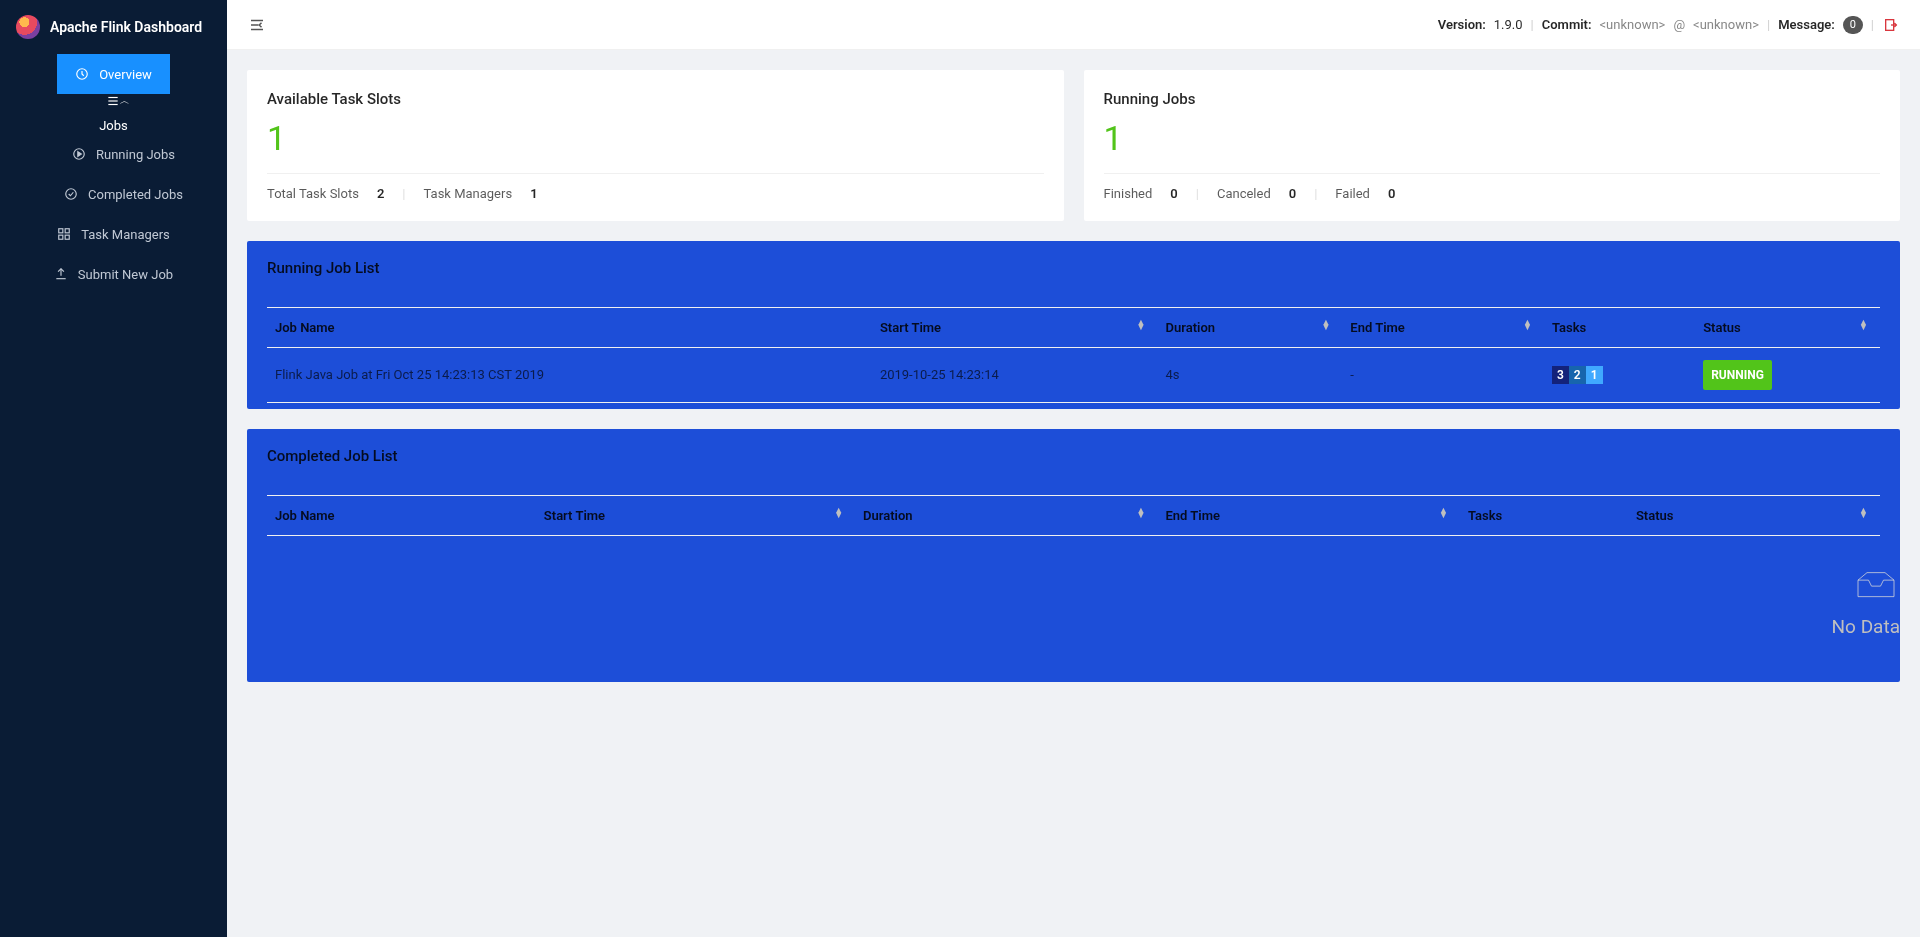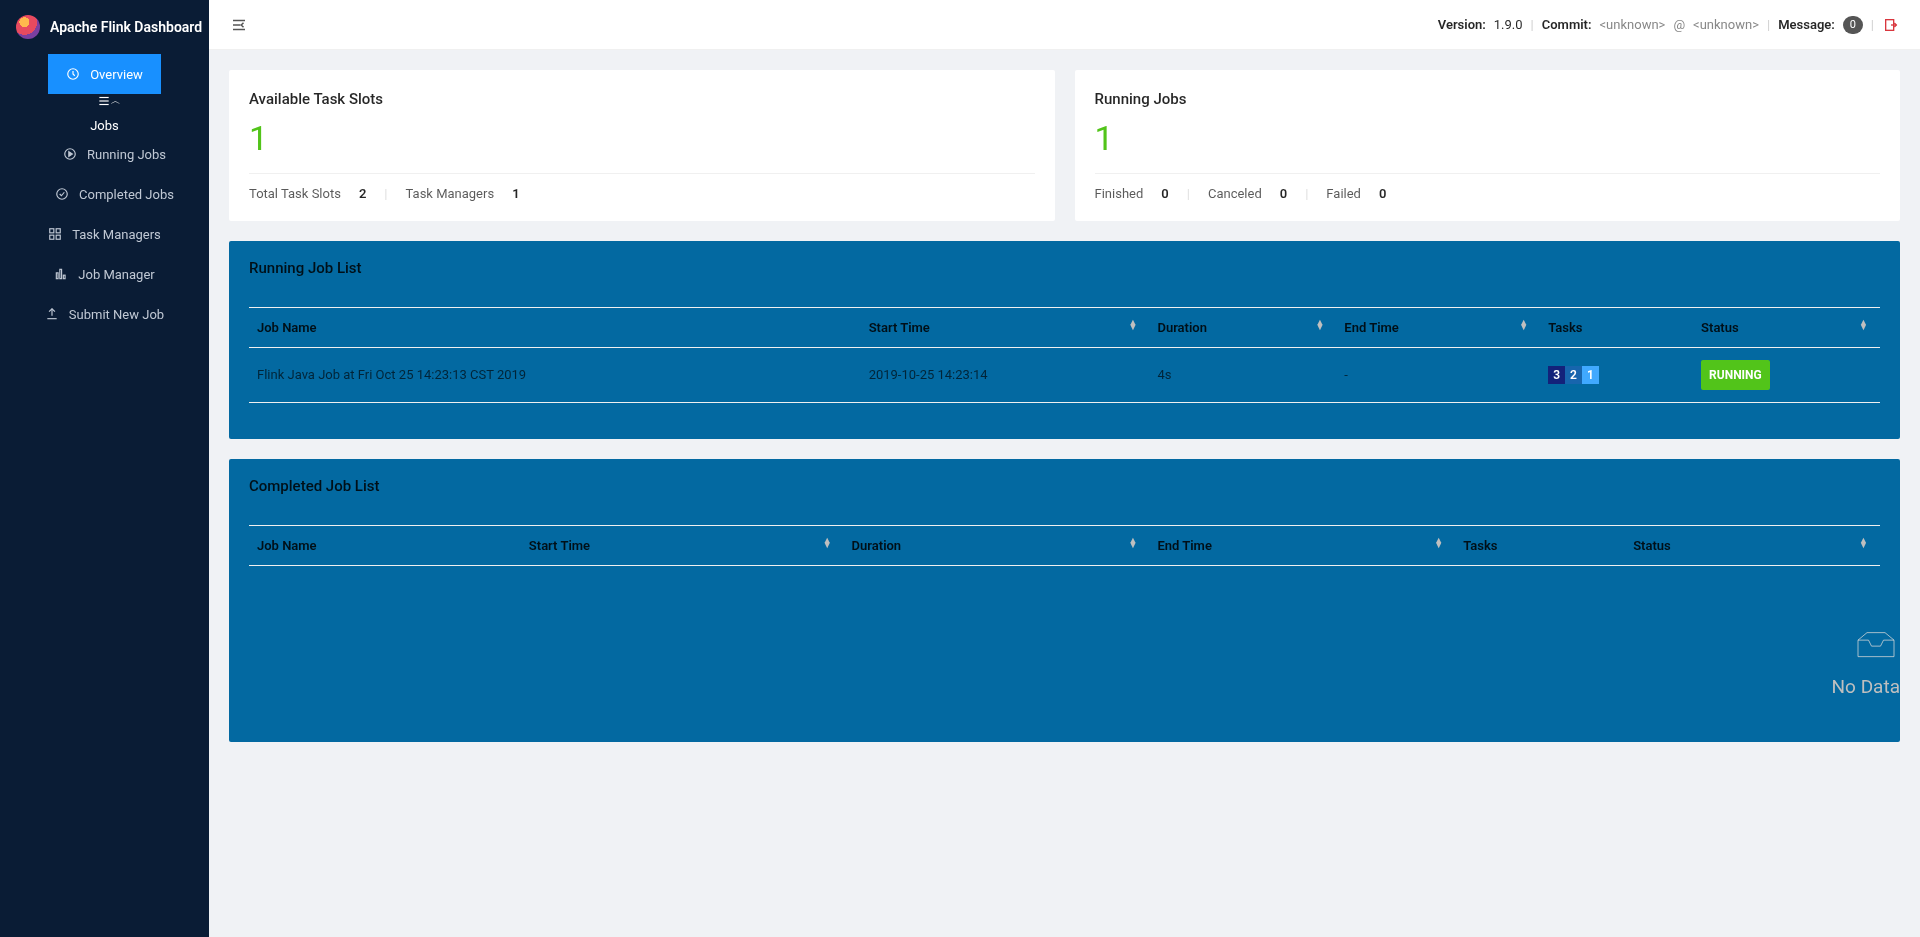--- a/index.html
+++ b/index.html
@@ -6,21 +6,21 @@
 html, body { height: 100%; }
 body {
   font-family: -apple-system, BlinkMacSystemFont, "Segoe UI", Roboto, "Helvetica Neue", Arial, sans-serif;
   font-size: 14px;
   color: rgba(0,0,0,0.85);
   background: #f0f2f5;
   display: flex;
 }
 
 .sidebar {
-  width: 209px;
+  width: 227px;
   background: #0a1c35;
   color: #fff;
   flex-shrink: 0;
   display: flex;
   flex-direction: column;
 }
 .brand {
   display: flex;
   align-items: center;
   height: 54px;
@@ -132,33 +132,33 @@
   line-height: 1.2;
   padding-bottom: 14px;
   border-bottom: 1px solid #f0f0f0;
   margin-bottom: 12px;
 }
 .stat-line { display: flex; gap: 18px; font-size: 13px; color: rgba(0,0,0,0.65); align-items: center; }
 .stat-line .slabel { }
 .stat-line .sval { font-weight: 600; color: rgba(0,0,0,0.85); }
 .stat-line .vsep { color: #e0e0e0; }
 .section-card {
-  background: #0369a1;
+  background: #1d4ed8;
   border-radius: 2px;
   margin-bottom: 20px;
   padding-bottom: 4px;
 }
 .section-header {
   padding: 18px 20px 30px 20px;
   font-size: 15px;
   font-weight: 500;
 }
 table.data {
   width: calc(100% - 40px);
-  margin: 0 20px 32px 20px;
+  margin: 0 20px 2px 20px;
   border-collapse: collapse;
   font-size: 13px;
 }
 table.data th {
   text-align: left;
   font-weight: 600;
   color: rgba(0,0,0,0.85);
   padding: 12px 8px;
   border-bottom: 1px solid #f0f0f0;
   background: #fafafa00;
@@ -271,30 +271,20 @@
     <div class="nav-item">
       <span class="nav-icon">
         <svg viewBox="0 0 24 24" fill="none" stroke="currentColor" stroke-width="2">
             <rect x="3" y="3" width="7" height="7"></rect>
             <rect x="14" y="3" width="7" height="7"></rect>
             <rect x="3" y="14" width="7" height="7"></rect>
             <rect x="14" y="14" width="7" height="7"></rect>
           </svg>
       </span>
       <span>Task Managers</span>
-    </div>
-    <div class="nav-item">
-      <span class="nav-icon">
-        <svg viewBox="0 0 24 24" fill="none" stroke="currentColor" stroke-width="2">
-            <rect x="4" y="10" width="3" height="10"></rect>
-            <rect x="10" y="4" width="3" height="16"></rect>
-            <rect x="16" y="14" width="3" height="6"></rect>
-          </svg>
-      </span>
-      <span>Job Manager</span>
     </div>
     <div class="nav-item">
       <span class="nav-icon">
         <svg viewBox="0 0 24 24" fill="none" stroke="currentColor" stroke-width="2">
             <path d="M12 3v12"></path>
             <path d="M7 8l5-5 5 5"></path>
             <path d="M4 20h16"></path>
           </svg>
       </span>
       <span>Submit New Job</span>

